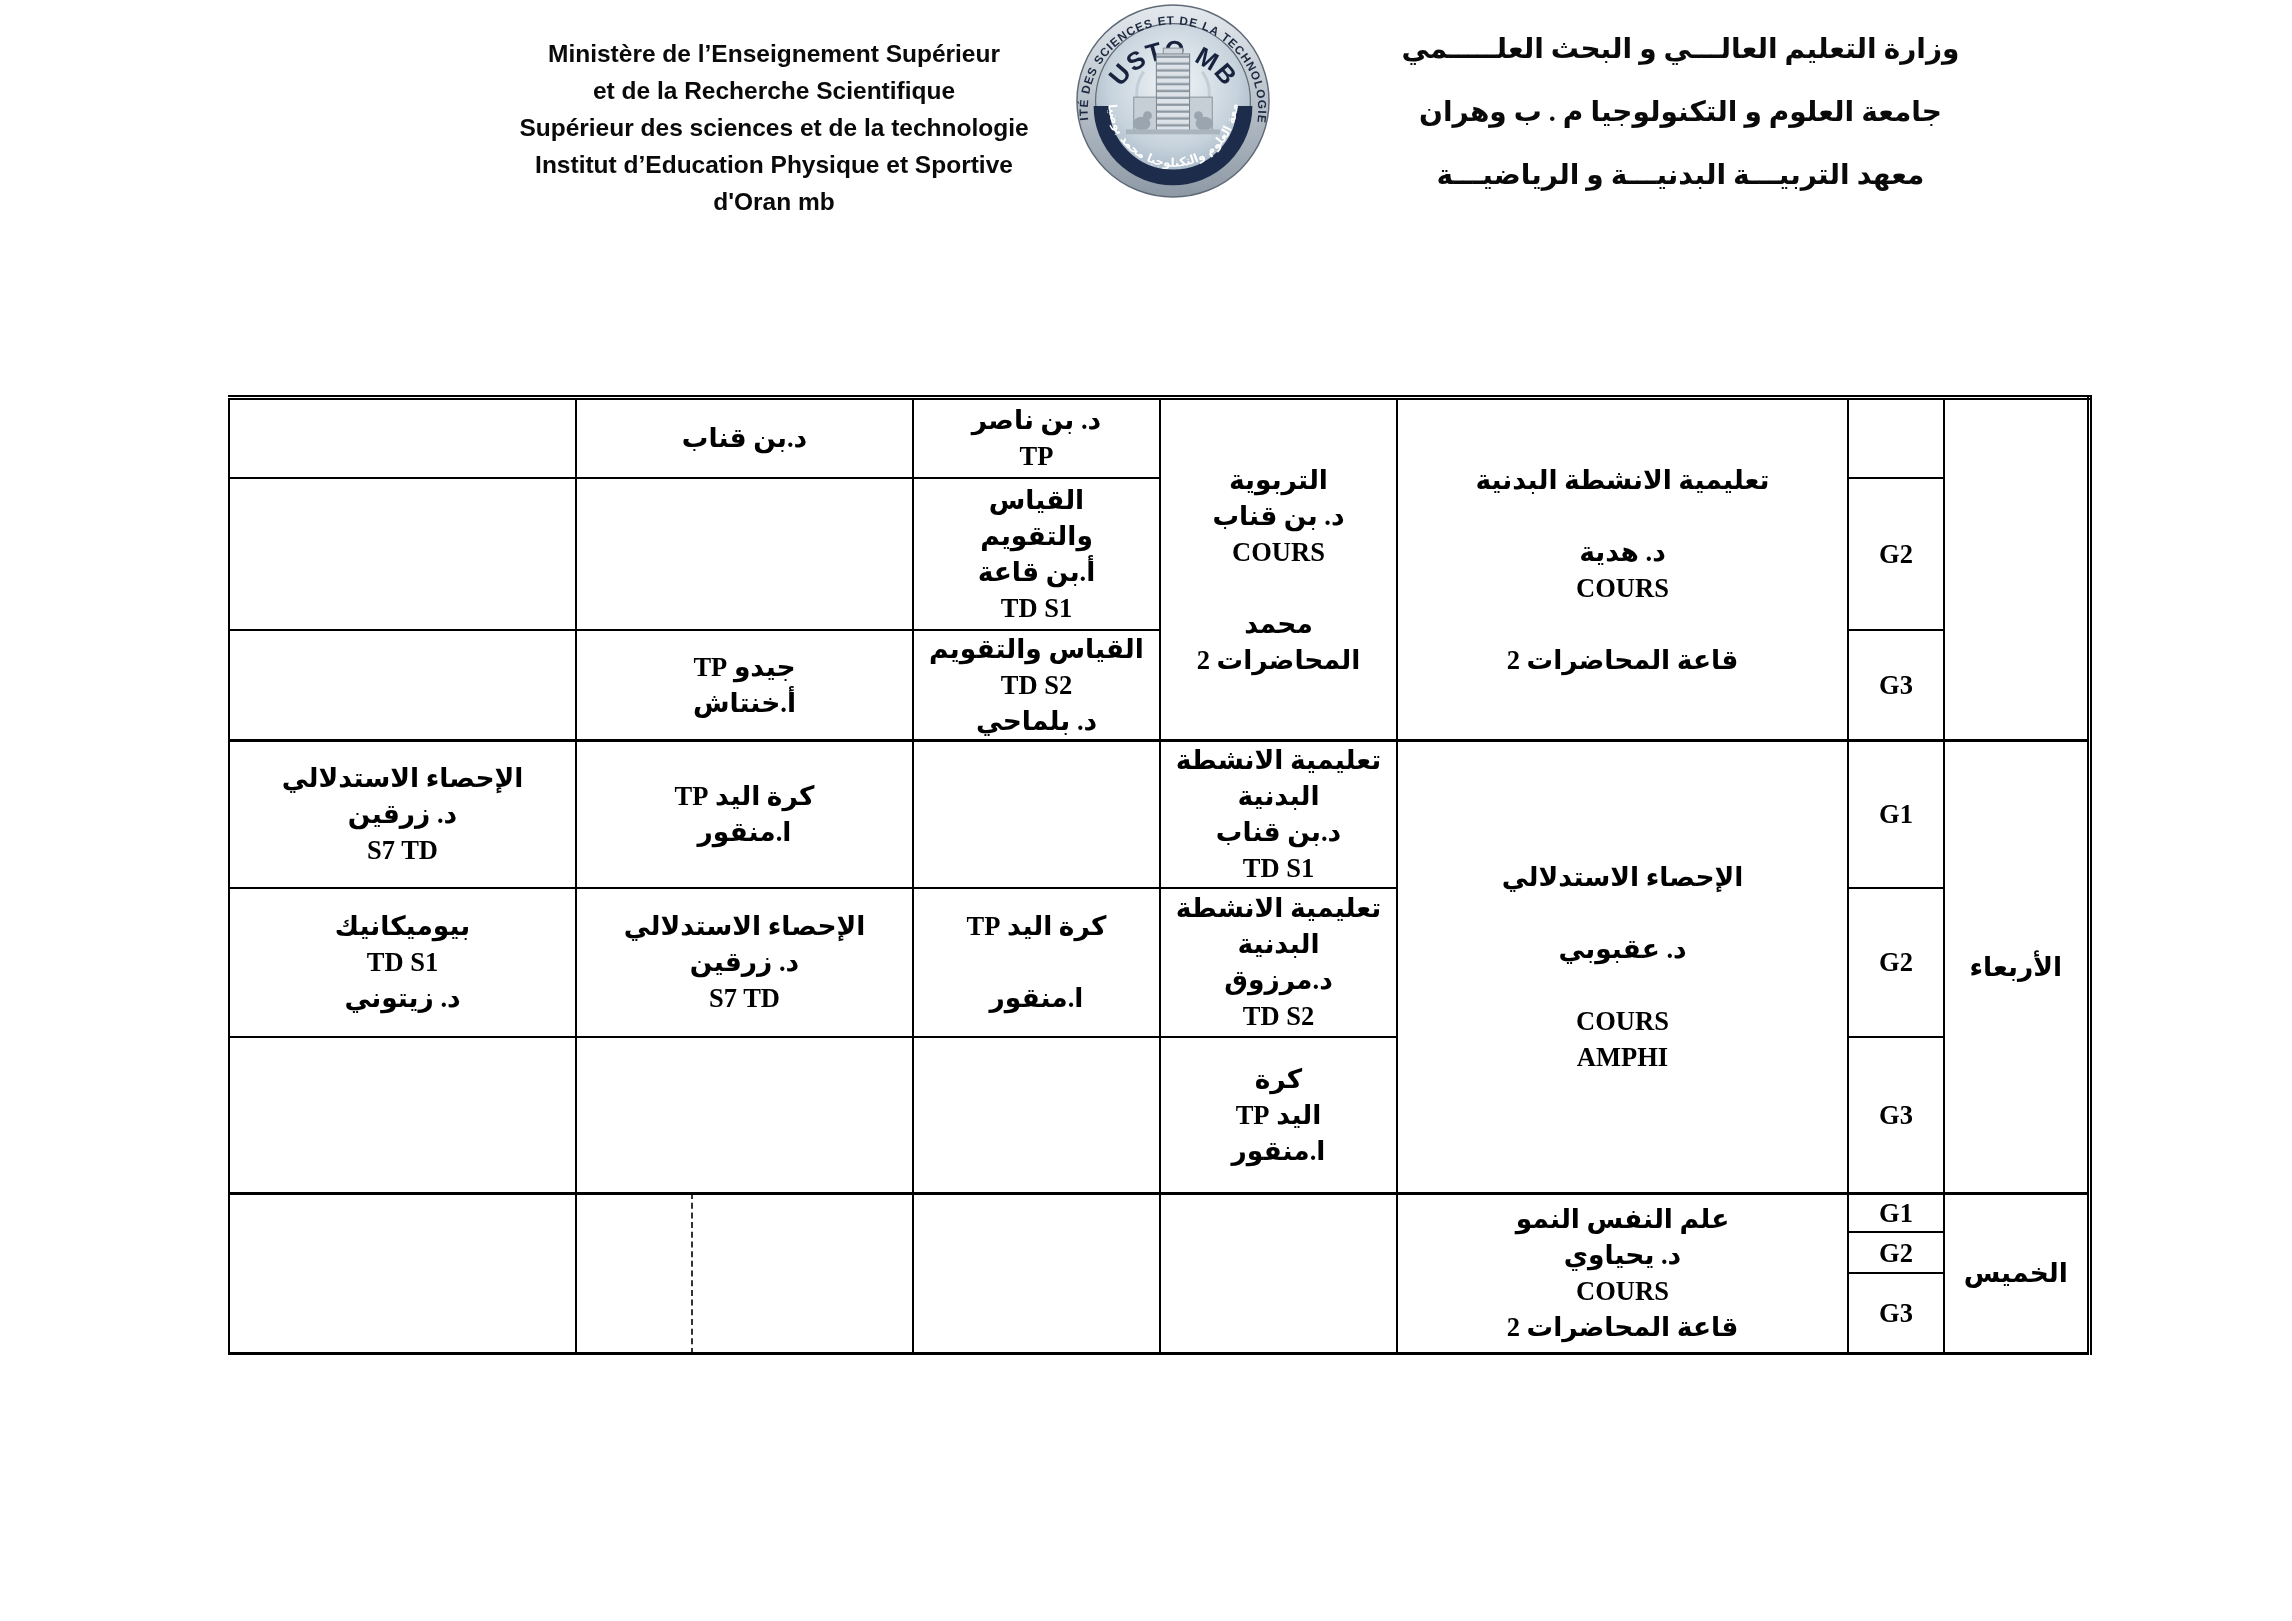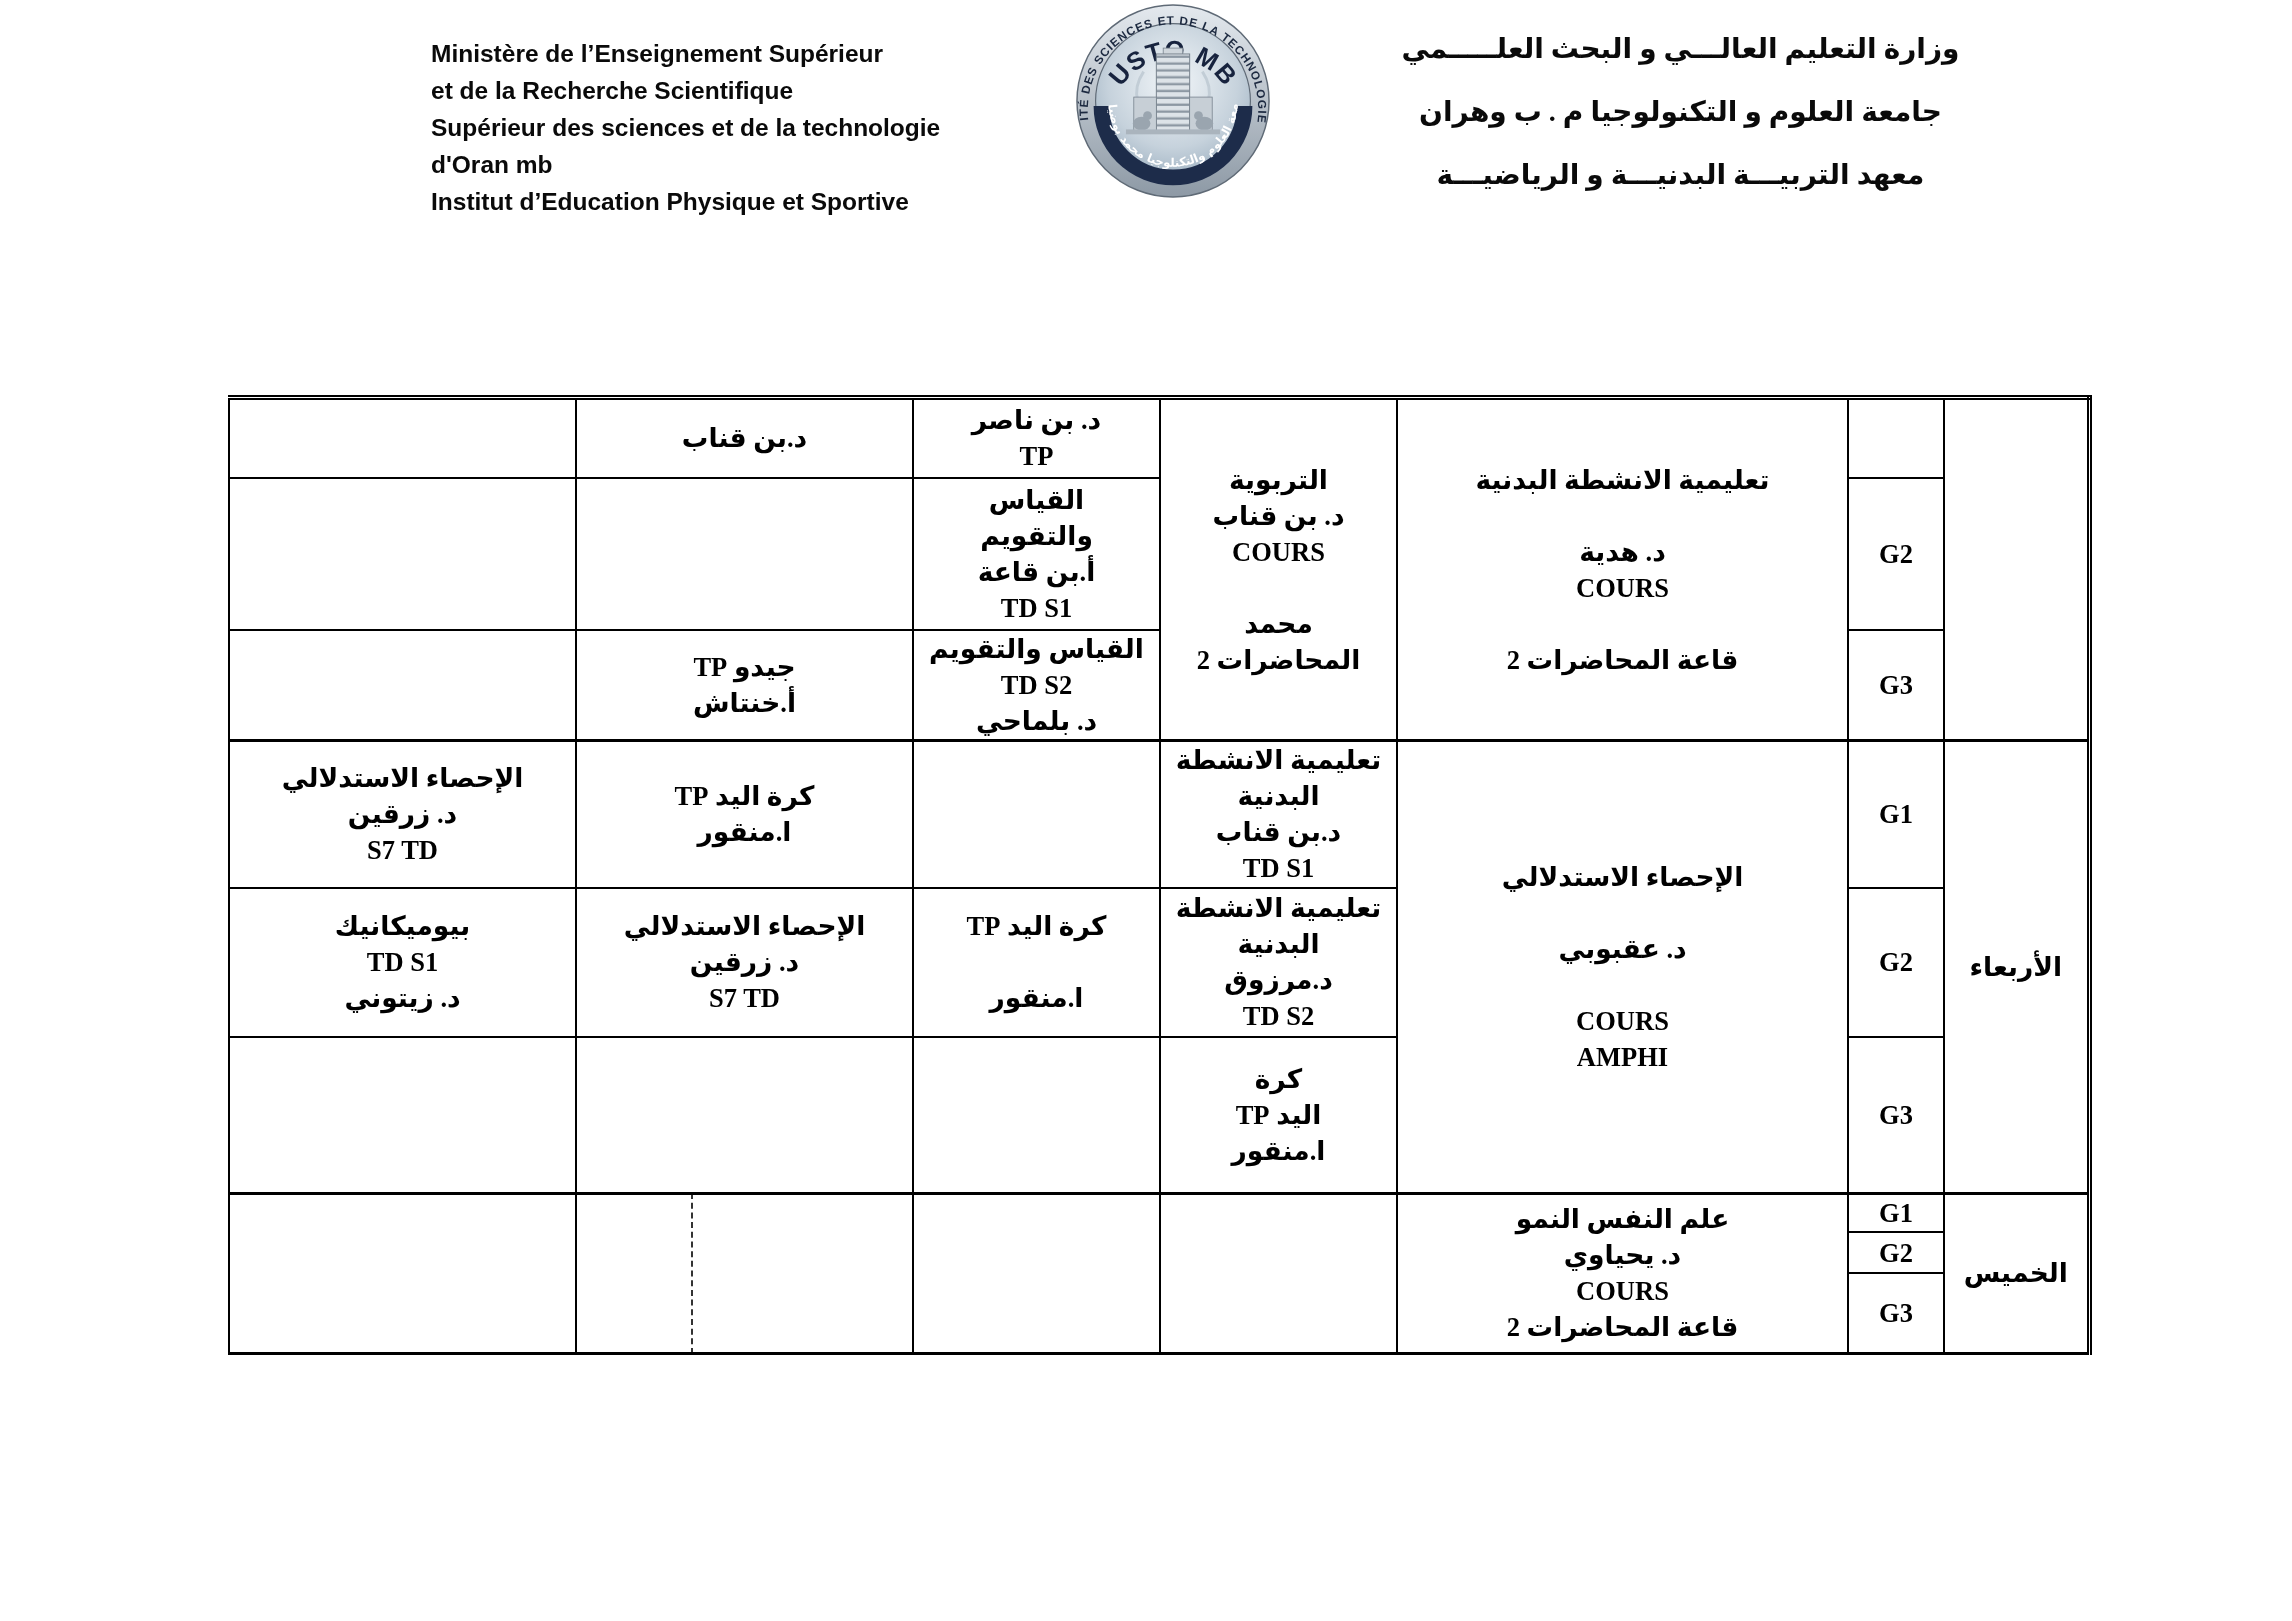--- a/index.html
+++ b/index.html
@@ -4,21 +4,21 @@
 <style>
   html,body { margin:0; padding:0; background:#e8e8e8; }
   #page {
     position:relative; width:2293px; height:1621px;
     background:#ffffff; overflow:hidden;
     font-family:"Liberation Serif","DejaVu Sans",serif; color:#000;
   }
   
   .hdr-fr {
     position:absolute; left:431px; top:35px; width:686px;
-    font-family:"Liberation Sans","DejaVu Sans",sans-serif;
+    text-align:center; font-family:"Liberation Sans","DejaVu Sans",sans-serif;
     font-weight:700; font-size:24.5px; line-height:37px; color:#0a0a0a;
   }
   .hdr-ar {
     position:absolute; left:1362px; top:17px; width:637px;
     direction:rtl; text-align:center;
     font-family:"Liberation Serif","DejaVu Sans",serif;
     font-weight:700; font-size:28px; line-height:63px; color:#0a0a0a;
   }
   .logo-box { position:absolute; left:1075px; top:2.9px; width:196px; height:196px; }
   
@@ -49,22 +49,22 @@
 </style>
 </head>
 <body>
 
 <div id="page">
 
   <div class="hdr-fr">
     <div>Ministère de l’Enseignement Supérieur</div>
     <div>et de la Recherche Scientifique</div>
     <div>Supérieur des sciences et de la technologie</div>
+    <div>Institut d’Education Physique et Sportive</div>
     <div>d'Oran  mb</div>
-    <div>Institut d’Education Physique et Sportive</div>
   </div>
 
   <div class="logo-box">
     <svg width="196" height="196" viewBox="0 0 200 200">
       <defs>
         <radialGradient id="innerG" cx="50%" cy="38%" r="70%">
           <stop offset="0%" stop-color="#f2f6f9"></stop>
           <stop offset="60%" stop-color="#c6d2dc"></stop>
           <stop offset="100%" stop-color="#93a8ba"></stop>
         </radialGradient>

